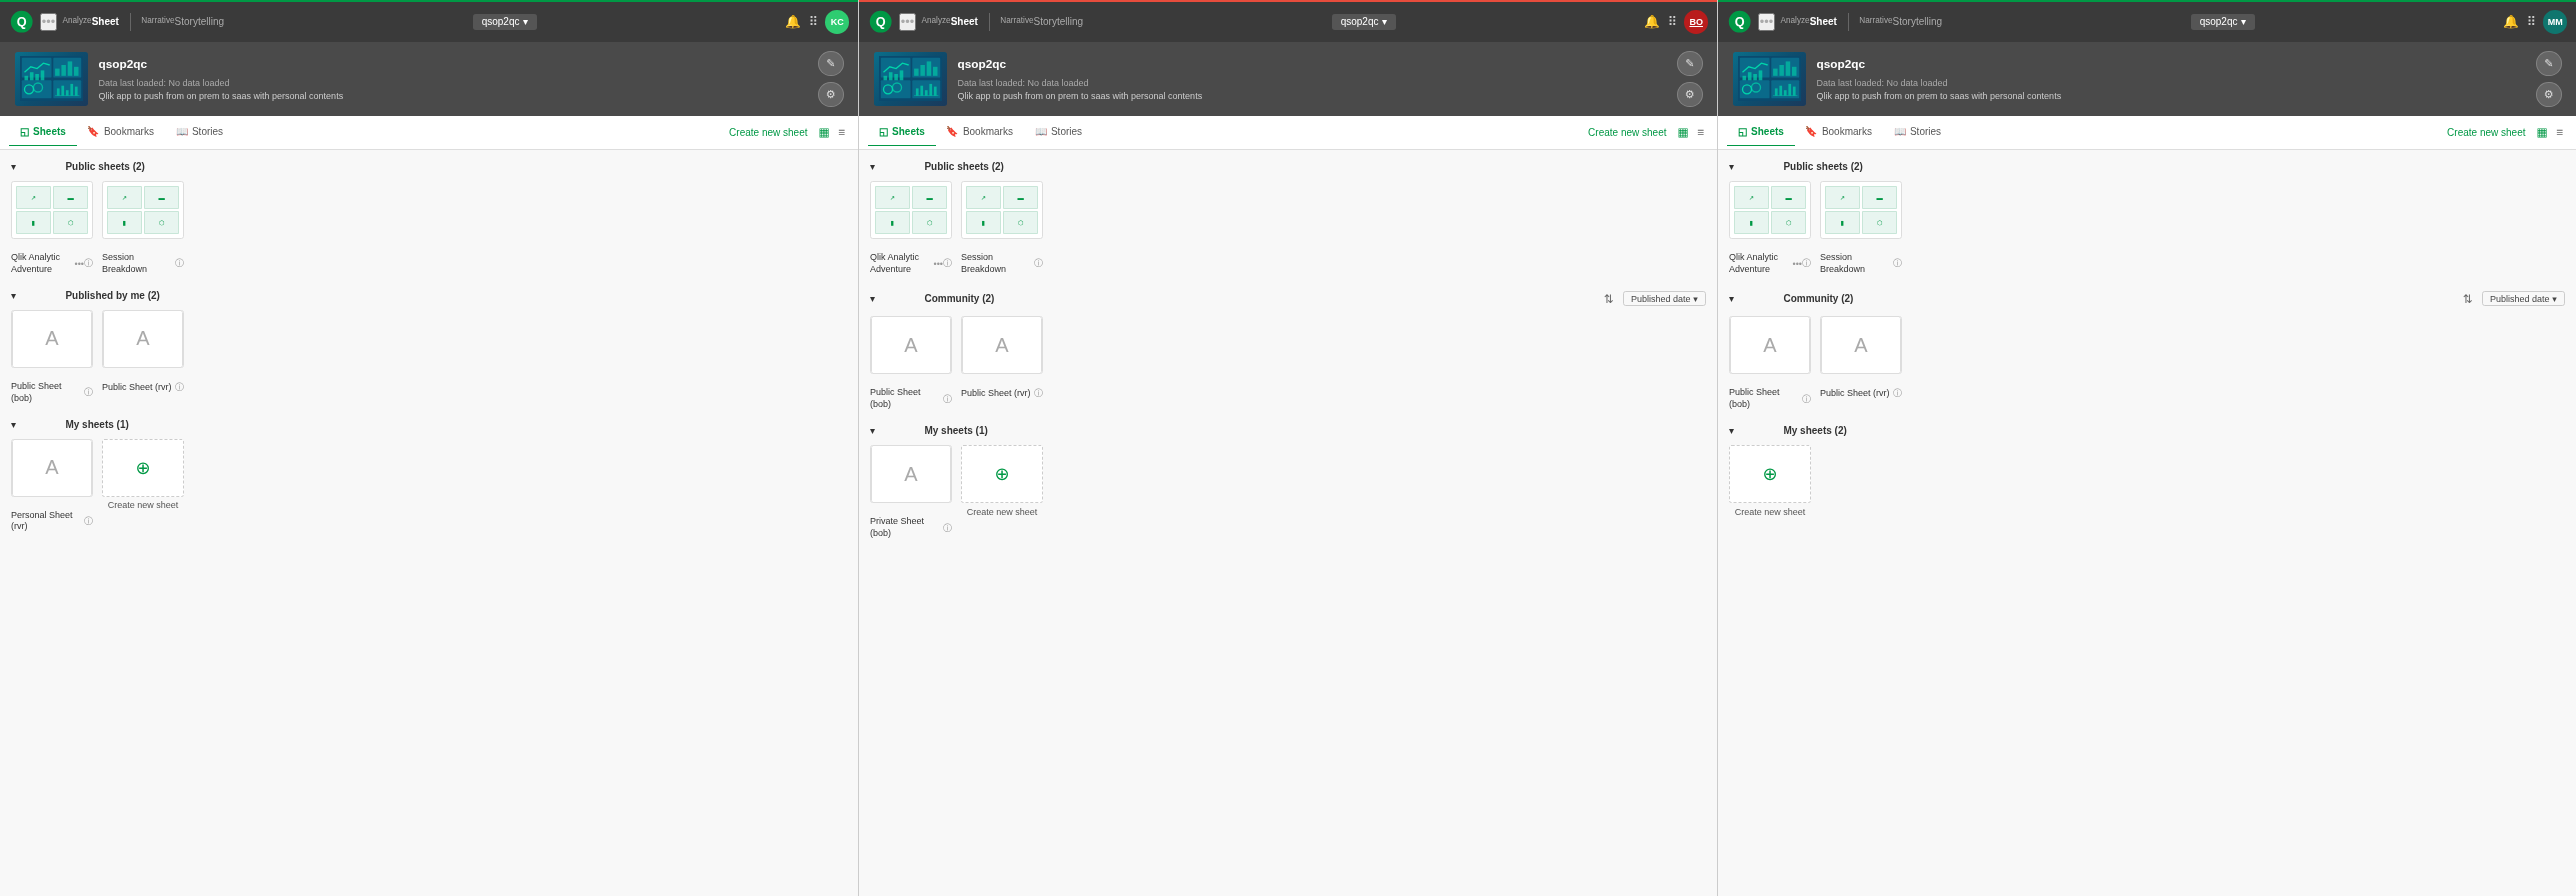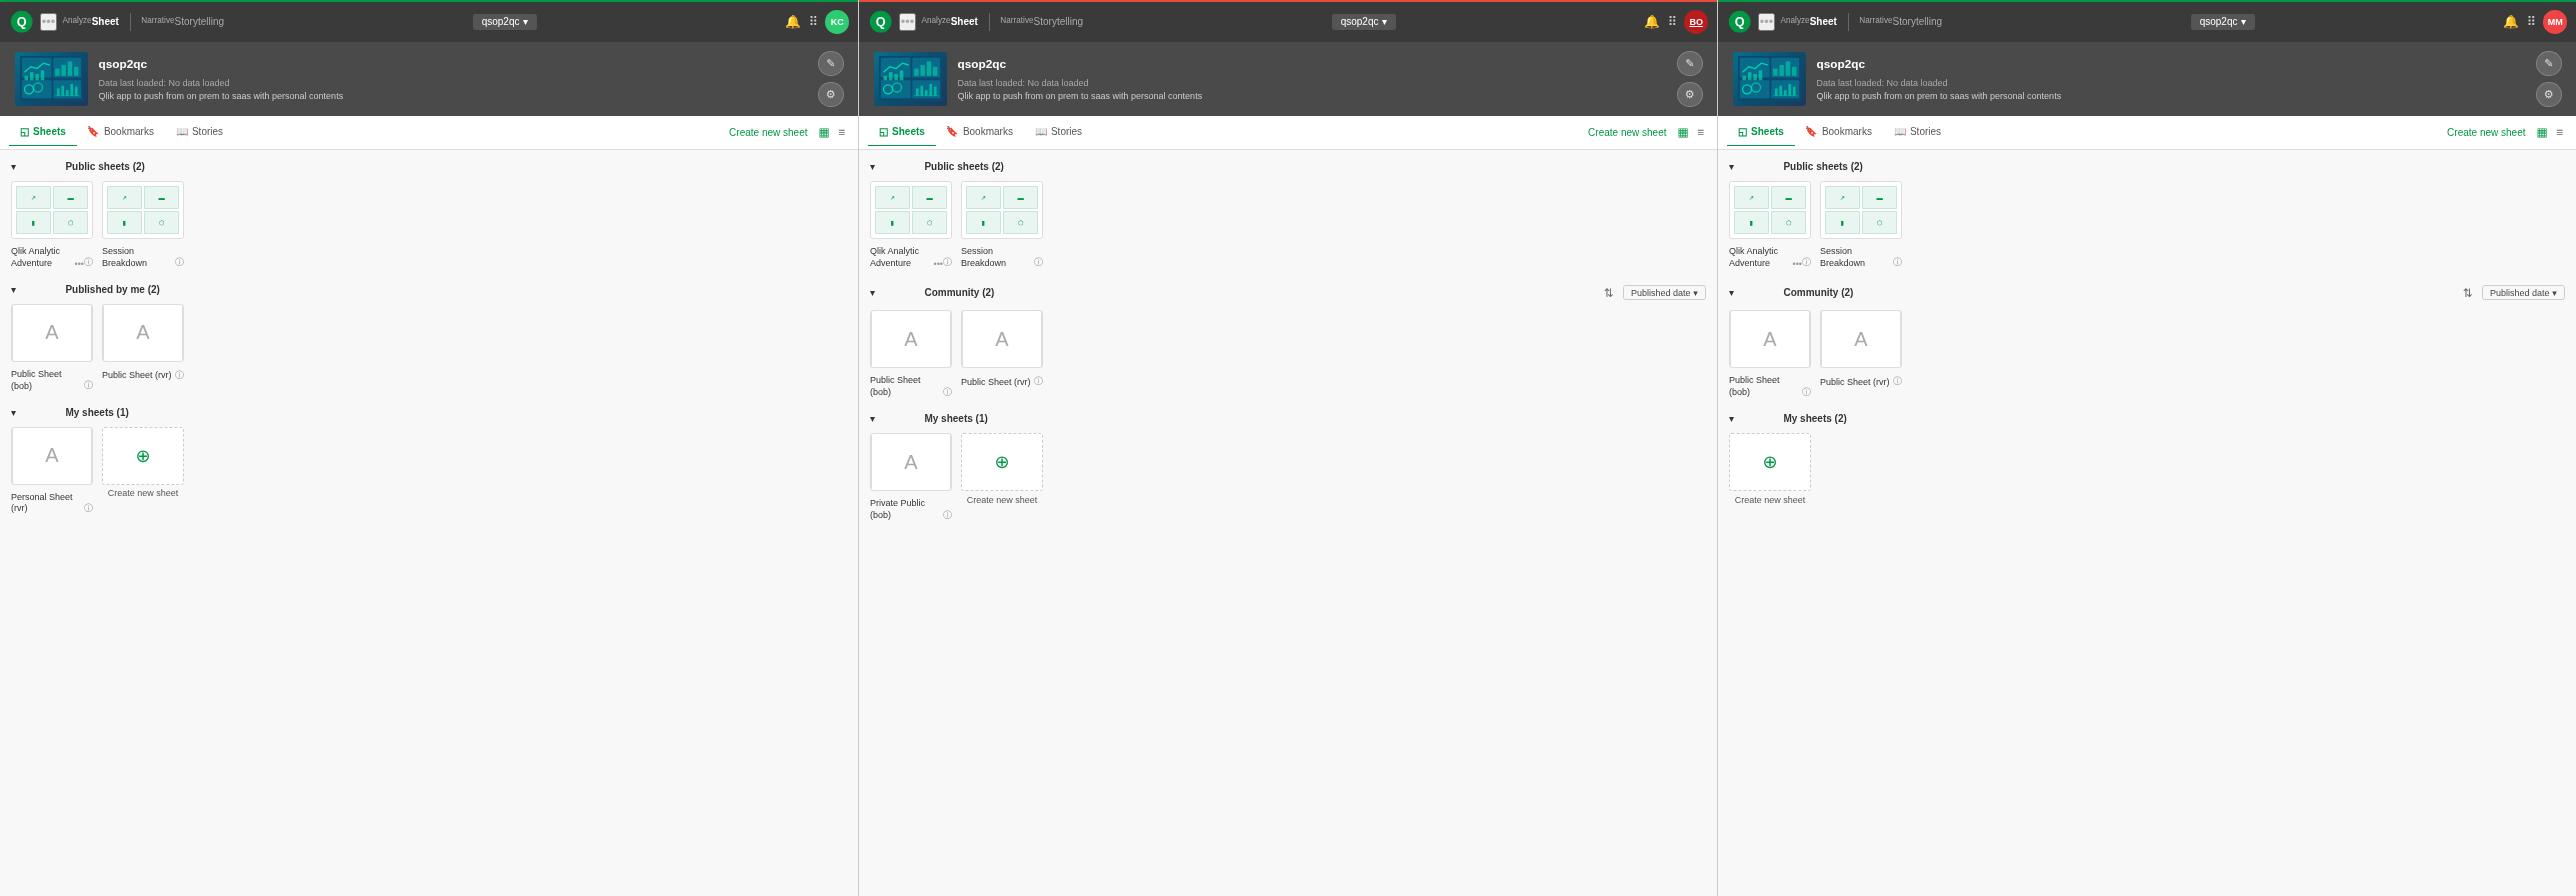--- a/index.html
+++ b/index.html
@@ -14,21 +14,21 @@
     .header-left { display: flex; align-items: center; gap: 5.4px; }
     .header-mode { display: flex; }
     .header-mode-top { font-size: 8.2px; color: #aaa; }
     .header-mode-bottom { font-size: 10px; color: #fff; font-weight: 600; }
     .header-center { flex: 1; display: flex; justify-content: center; align-items: center; gap: 7.3px; }
     .nav-value-btn { background: #555; color: #fff; border: none; border-radius: 2.7px; padding: 2.7px 9px; font-size: 10px; cursor: pointer; display: flex; align-items: center; gap: 3.6px; }
     .header-right { display: flex; align-items: center; gap: 7.3px; }
     .header-icon-btn { background: none; border: none; color: #ccc; cursor: pointer; font-size: 12.7px; }
     .avatar { width: 23.6px; height: 23.6px; border-radius: 50%; background: #2ecc71; display: flex; align-items: center; justify-content: center; color: #fff; font-size: 9px; font-weight: 700; }
     .avatar-red { background: #b91c1c; text-decoration: underline; }
-    .avatar-blue { background: #ef4444; text-align: center; }
+    .avatar-blue { background: #0f766e; text-align: center; }
 
     
     .app-info { background: #4a4a4a; padding: 9px 14.5px; display: flex; align-items: center; gap: 11px; }
     .app-thumbnail { width: 73px; height: 54px; background: linear-gradient(135deg, #0a6e8a 0%, #0d4d6e 50%, #1a3a5c 100%); border-radius: 2.7px; display: flex; align-items: center; justify-content: center; overflow: hidden; flex-shrink: 0; }
     .app-details { flex: 1; }
     .app-name { font-size: 11.8px; font-weight: 700; color: #fff; }
     .app-status { font-size: 9px; color: #aaa; margin-top: 7px; }
     .app-desc { font-size: 9px; color: #ccc; margin-top: 3.6px; }
     .app-actions { display: flex; flex-direction: column; gap: 5.4px; }
     .app-action-btn { background: rgba(255,255,255,0.15); border: 0.9px solid rgba(255,255,255,0.2); color: #ddd; width: 25.4px; height: 25.4px; border-radius: 50%; cursor: pointer; font-size: 11px; display: flex; align-items: center; justify-content: center; }
@@ -56,21 +56,21 @@
     .section-right { margin-left: auto; display: flex; align-items: center; gap: 5.4px; }
     .sort-btn { background: none; border: 0.9px solid #ccc; border-radius: 2.7px; padding: 1.8px 7.3px; font-size: 9px; cursor: pointer; color: #444; display: flex; align-items: center; gap: 2.7px; }
 
     
     .sheet-grid { display: flex; flex-wrap: wrap; gap: 9px; }
     .sheet-card { width: 82px; cursor: pointer; }
     .sheet-thumb { width: 82px; height: 58px; background: #fff; border: 0.9px solid #ddd; border-radius: 2.7px; overflow: hidden; display: flex; align-items: center; justify-content: center; position: relative; }
     .sheet-thumb-grid { display: grid; grid-template-columns: 1fr 1fr; grid-template-rows: 1fr 1fr; gap: 1.8px; padding: 3.6px; width: 100%; height: 100%; }
     .sheet-thumb-cell { background: #e8f5f0; border: 0.9px solid #c8e6d8; border-radius: 0.9px; display: flex; align-items: center; justify-content: center; }
     .sheet-thumb-icon { color: #009845; font-size: 6.3px; }
-    .sheet-label-row { display: flex; align-items: flex-end; justify-content: space-between; margin-top: 7px; }
+    .sheet-label-row { display: flex; align-items: center; justify-content: space-between; margin-top: 13px; }
     .sheet-label { font-size: 9px; color: #333; line-height: 1.3; flex: 1; }
     .sheet-info-btn { background: none; border: none; cursor: pointer; color: #999; font-size: 9px; flex-shrink: 0; }
     .sheet-more-btn { background: none; border: none; cursor: pointer; color: #999; font-size: 9px; }
 
     
     .create-sheet-card { width: 82px; cursor: pointer; }
     .create-sheet-thumb { width: 82px; height: 58px; background: #fff; border: 1.8px dashed #ccc; border-radius: 2.7px; display: flex; align-items: center; justify-content: center; color: #009845; font-size: 18px; }
     .create-sheet-label { font-size: 9px; color: #555; text-align: center; margin-top: 3.6px; line-height: 1.3; }
 
     
@@ -462,21 +462,21 @@
           <div class="section-header">
             <button class="section-toggle">▾</button>
             <span class="section-title">My sheets (1)</span>
           </div>
           <div class="sheet-grid">
             <div class="sheet-card">
               <div class="sheet-thumb">
                 <div class="pub-sheet-thumb">A</div>
               </div>
               <div class="sheet-label-row">
-                <span class="sheet-label">Private Public (bob)</span>
+                <span class="sheet-label">Private Sheet (bob)</span>
                 <button class="sheet-info-btn">ⓘ</button>
               </div>
             </div>
             <div class="create-sheet-card">
               <div class="create-sheet-thumb">⊕</div>
               <div class="create-sheet-label">Create new sheet</div>
             </div>
           </div>
         </div>
       </div>

